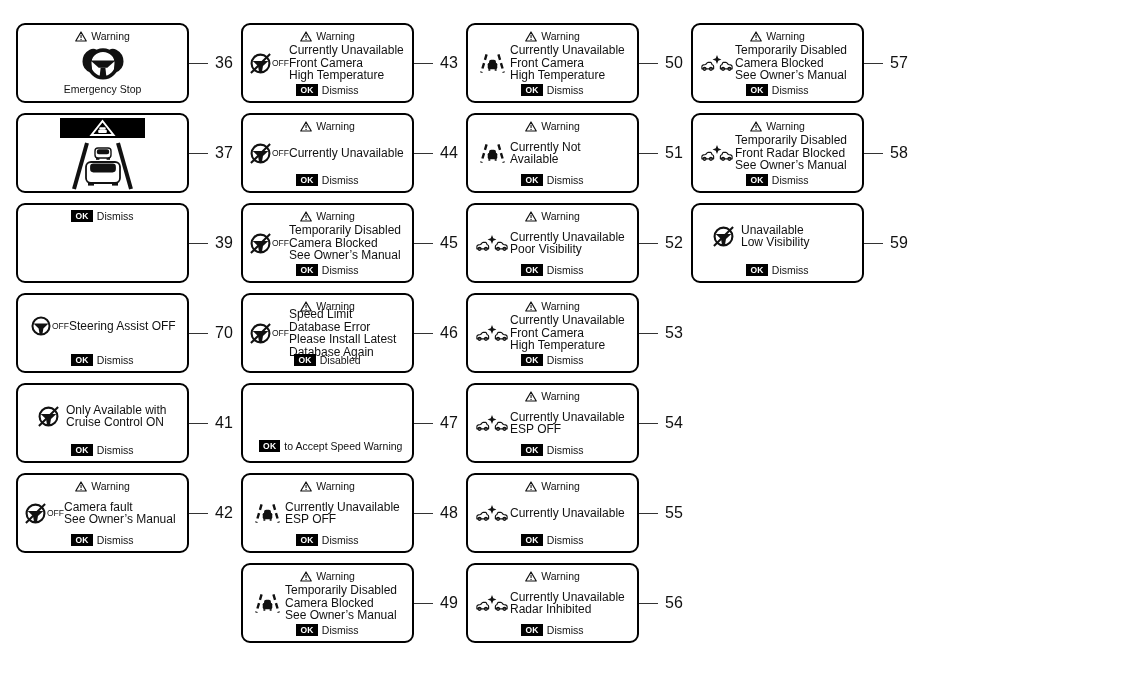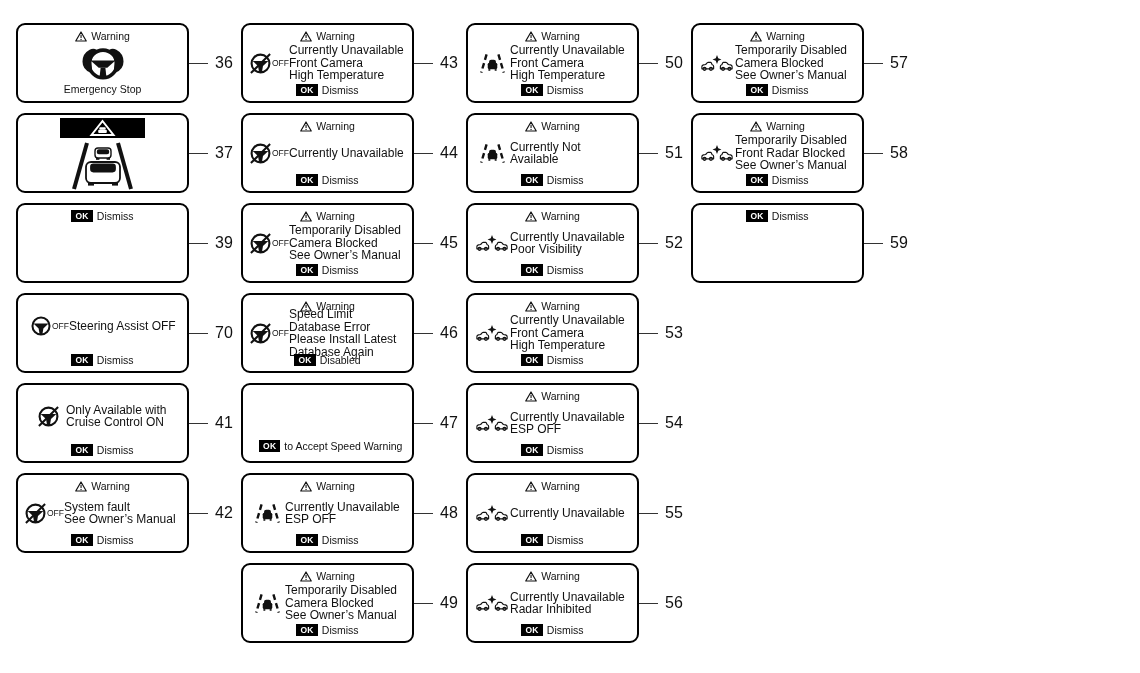--- a/index.html
+++ b/index.html
@@ -185,21 +185,21 @@
       <div class="card-body">
         <span class="card-icon">
               <svg width="23" height="23" viewBox="0 0 24 24">
                 <circle cx="12" cy="12" r="9.3" fill="none" stroke="#111" stroke-width="2.2"></circle>
                 <path d="M3.8 9.3 H20.2 L14.6 14.6 L13.5 20.9 H10.5 L9.4 14.6 Z" fill="#111"></path>
                 <line x1="2" y1="22" x2="22" y2="2" stroke="#111" stroke-width="2.1"></line>
               </svg>
               <div class="icon-caption">OFF</div>
             </span>
         <div class="card-lines">
-              <div class="msg-line">System fault</div>
+              <div class="msg-line">Camera fault</div>
               <div class="msg-line">See Owner’s Manual</div>
             </div>
       </div>
       <div class="card-footer">
         <span class="ok-badge">OK</span>
         <span class="ok-label">Dismiss</span>
       </div>
 
     </div>
     <div class="connector"></div>
@@ -821,20 +821,33 @@
         <span class="ok-label">Dismiss</span>
       </div>
 
     </div>
     <div class="connector"></div>
     <div class="ref-num">58</div>
   </div>
       <div class="cell type-status">
     <div class="card">
 
+      <div class="card-body">
+        <span class="card-icon">
+              <svg width="23" height="23" viewBox="0 0 24 24">
+                <circle cx="12" cy="12" r="9.3" fill="none" stroke="#111" stroke-width="2.2"></circle>
+                <path d="M3.8 9.3 H20.2 L14.6 14.6 L13.5 20.9 H10.5 L9.4 14.6 Z" fill="#111"></path>
+                <line x1="2" y1="22" x2="22" y2="2" stroke="#111" stroke-width="2.1"></line>
+              </svg>
+            </span>
+        <div class="card-lines">
+              <div class="msg-line">Unavailable</div>
+              <div class="msg-line">Low Visibility</div>
+            </div>
+      </div>
       <div class="card-footer">
         <span class="ok-badge">OK</span>
         <span class="ok-label">Dismiss</span>
       </div>
 
     </div>
     <div class="connector"></div>
     <div class="ref-num">59</div>
   </div>
     </div>

